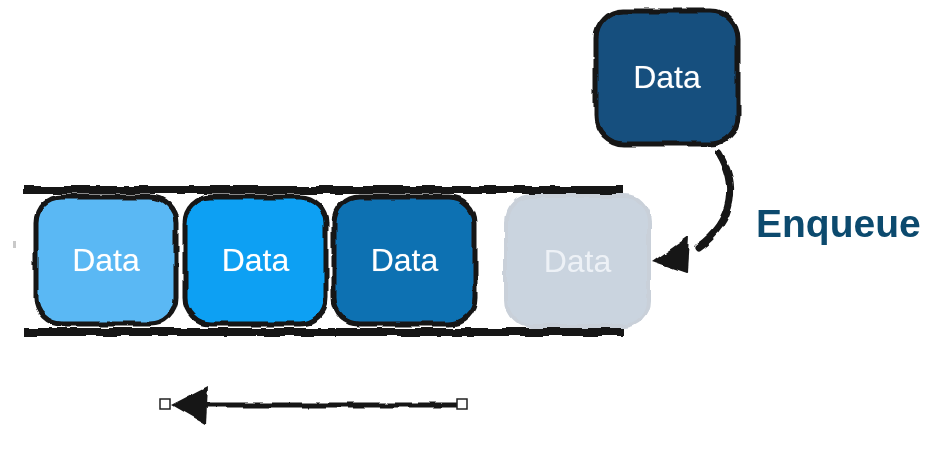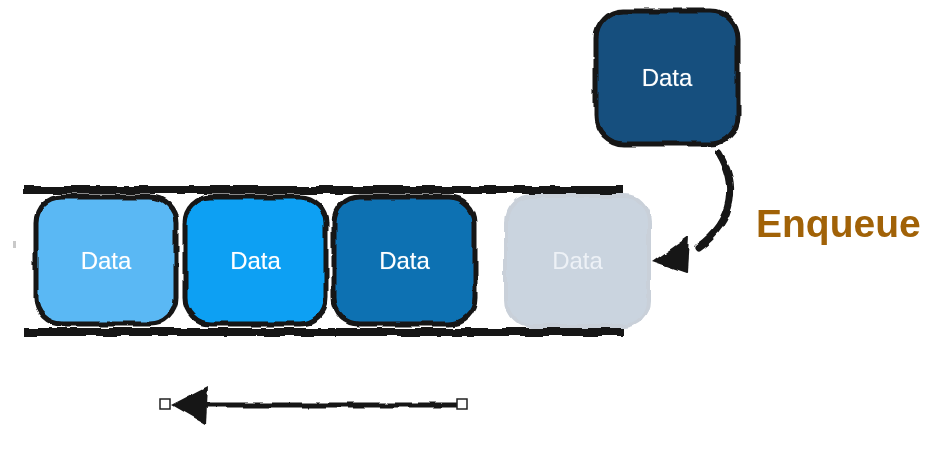--- a/index.html
+++ b/index.html
@@ -1,31 +1,31 @@
 <!DOCTYPE html>
 <html><head>
 <meta charset="utf-8">
 <style>
   html,body{margin:0;padding:0;background:#ffffff;}
   body{width:945px;height:455px;overflow:hidden;font-family:"Liberation Sans",sans-serif;}
   .stage{position:relative;width:945px;height:455px;background:#ffffff;}
   .stage svg{position:absolute;left:0;top:0;}
   .box-label{
     position:absolute;display:flex;align-items:center;justify-content:center;
-    font-size:24px;font-weight:400;color:#ffffff;pointer-events:none;
+    font-size:32px;font-weight:400;color:#ffffff;pointer-events:none;
     text-shadow:0 0 1px rgba(255,255,255,.4);
   }
   .lbl-slot-1{left:36px;top:197px;width:140px;height:127px;}
   .lbl-slot-2{left:185px;top:197px;width:141px;height:127px;}
   .lbl-slot-3{left:334px;top:197px;width:141px;height:127px;}
   .lbl-ghost {left:506px;top:196px;width:143px;height:130px;color:#EDF1F6;text-shadow:none;}
   .lbl-incoming{left:596px;top:11px;width:142px;height:133px;}
   .enqueue-label{
     position:absolute;left:756px;top:202px;
-    font-size:39px;font-weight:700;color:#a16207;letter-spacing:0px;
+    font-size:39px;font-weight:700;color:#0c4a6e;letter-spacing:0px;
   }
 </style>
 </head>
 <body>
 
 <div class="stage">
 
   <svg width="945" height="455" viewBox="0 0 945 455">
     <defs>
       <filter id="rough" filterUnits="userSpaceOnUse" x="-15" y="-15" width="975" height="485">

